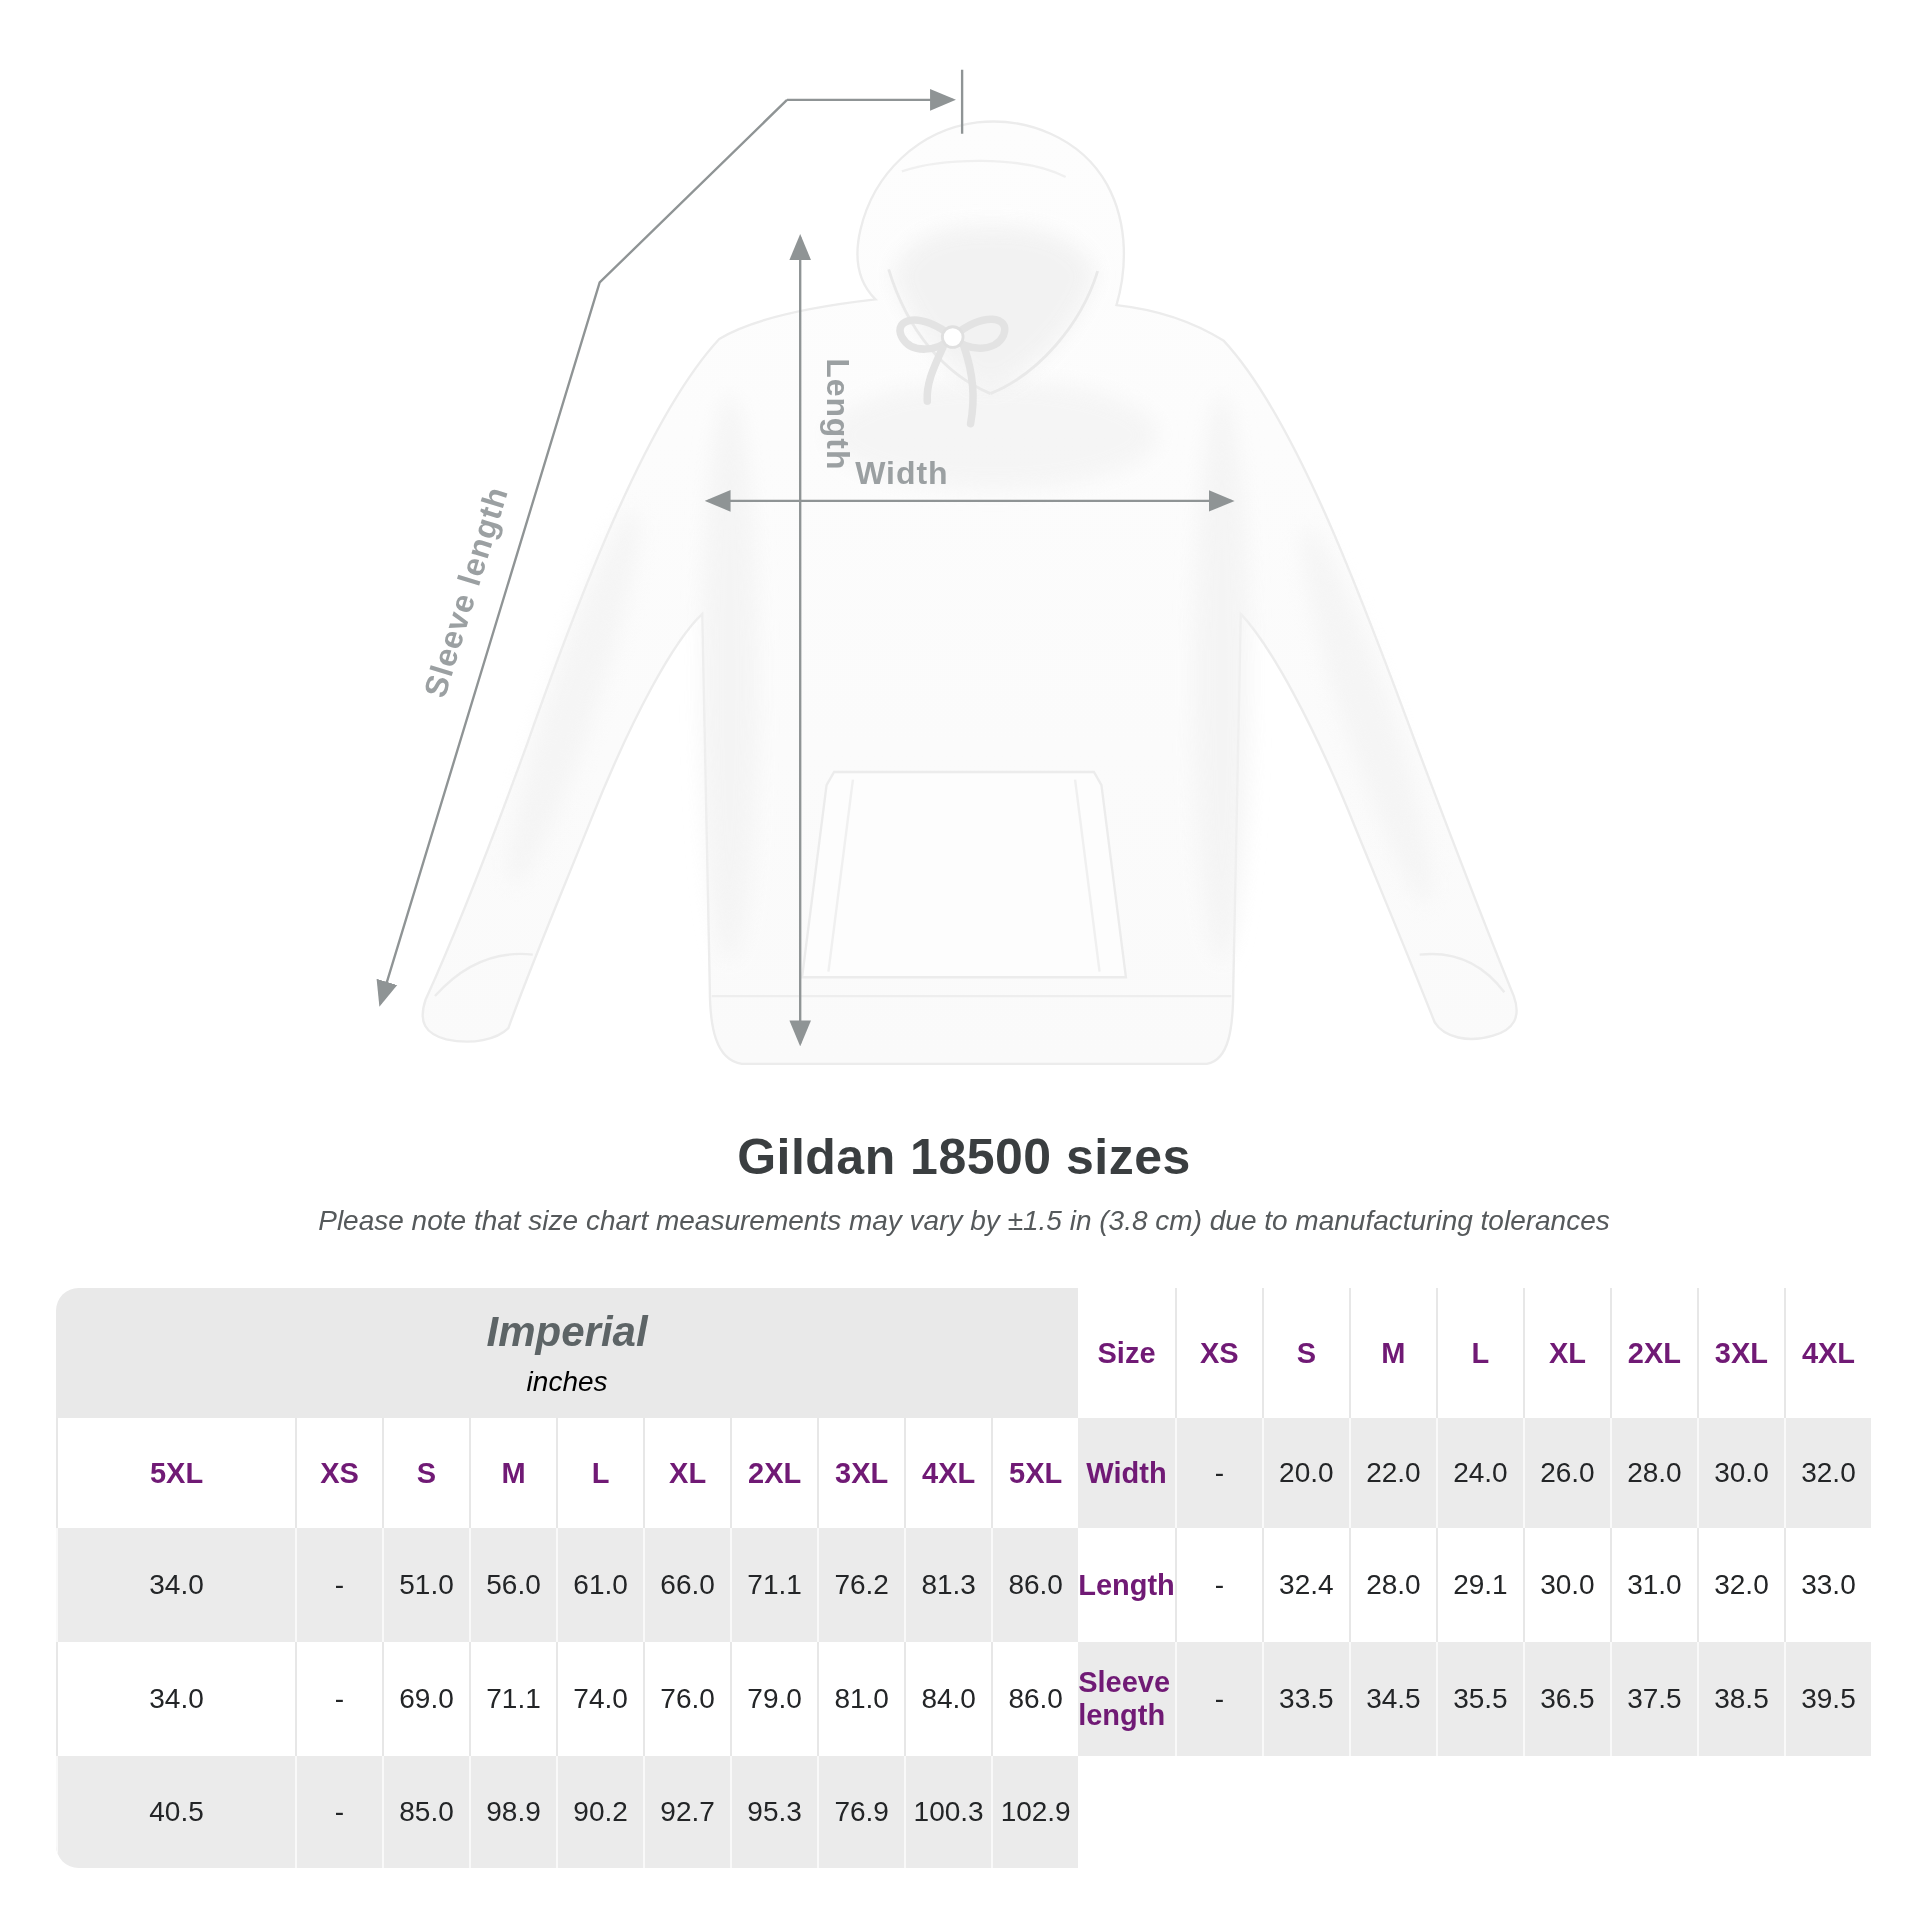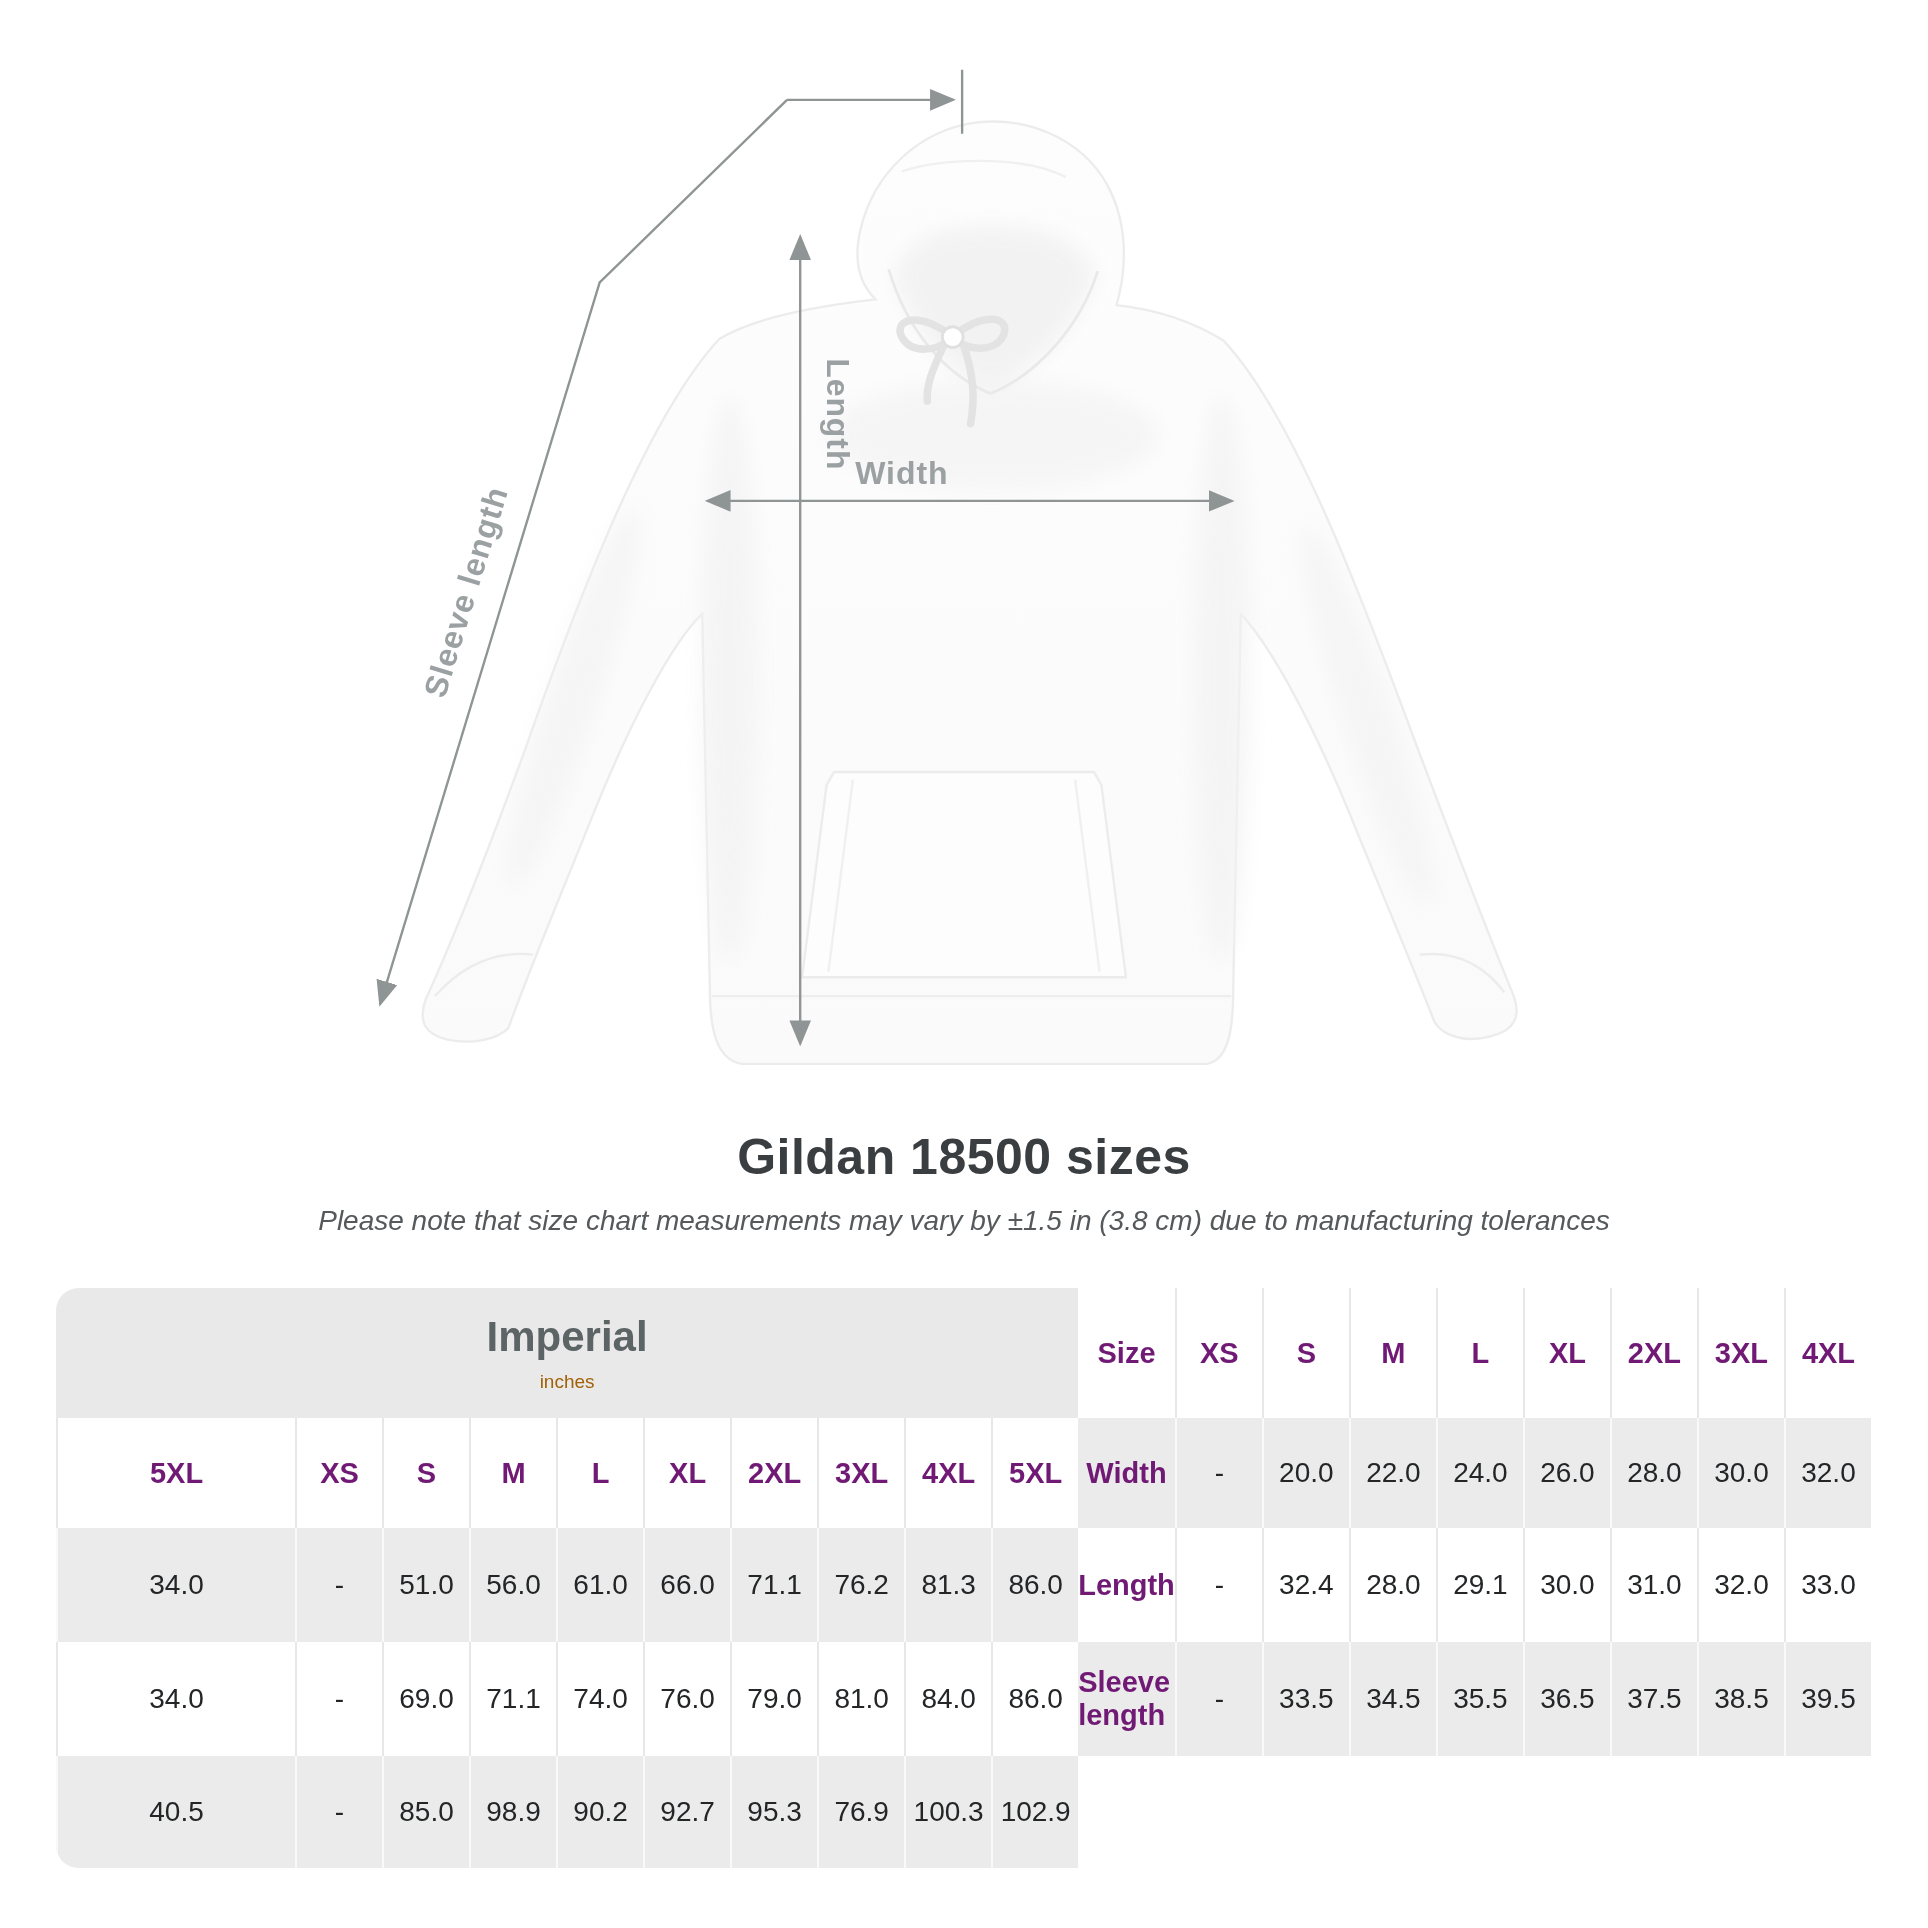--- a/index.html
+++ b/index.html
@@ -24,22 +24,22 @@
   .grid{
     display:grid;width:100%;height:100%;
     grid-template-columns:239px repeat(18,1fr);
     grid-template-rows:130px 110px 114px 114px 112px;
   }
   .band{
     background:#e9e9e9;display:flex;flex-direction:column;align-items:center;justify-content:center;gap:9.4px;
   }
   .band-imp{grid-column:1 / span 10;}
   .band-met{grid-column:11 / span 9;}
-  .band-name{font-size:42px;font-weight:bold;color:#5d6466;}
-  .band-unit{font-size:19px;color:#a16207;}
+  .band-name{font-size:42px;font-weight:bold;font-style:italic;color:#5d6466;}
+  .band-unit{font-size:28px;font-style:italic;color:#000000;}
   .c{display:flex;align-items:center;justify-content:center;background:#fff;
      font-size:28px;color:#232527;}
   .c.gray{background:#ebebeb;}
   .c.sep{border-left:2.8px solid #e7e7e7;}
   .c.gray.sep{border-left-color:#f9f9f9;}
   .c.hdr,.c.lbl{font-weight:bold;color:#701a75;font-size:29px;}
 </style>
 </head>
 <body>
 

